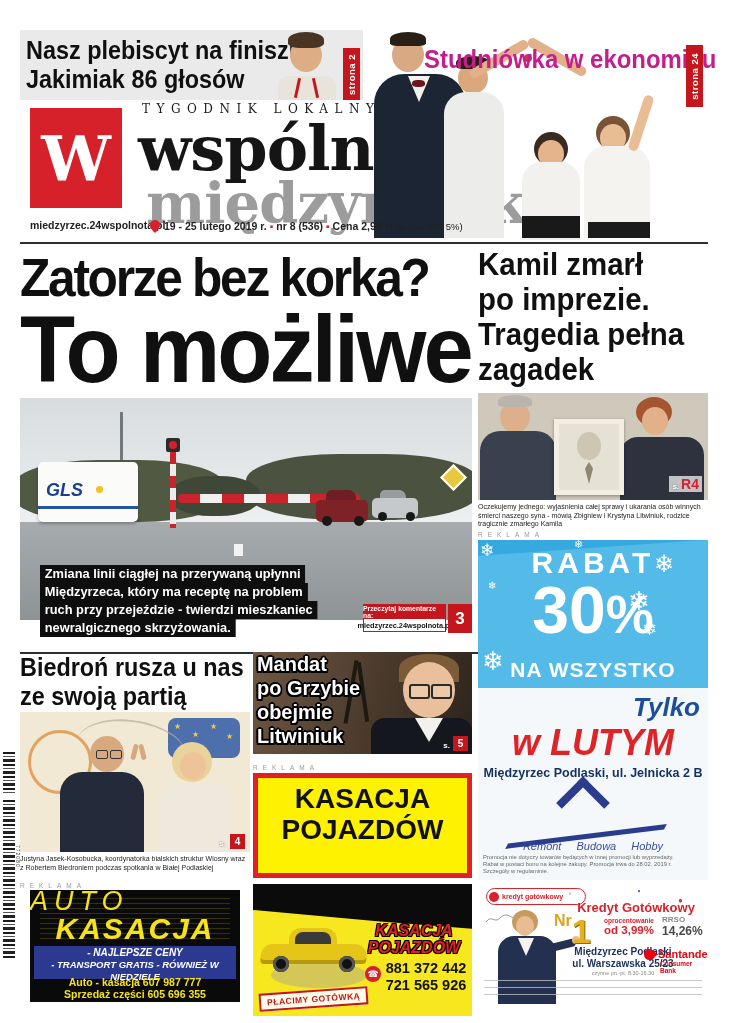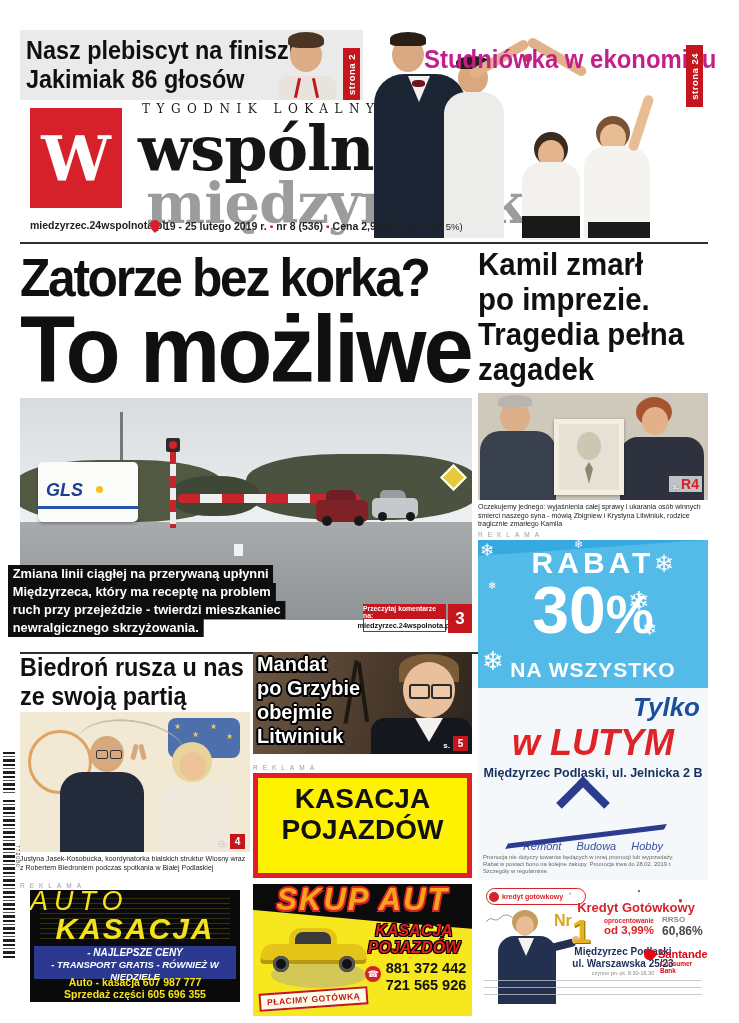--- a/index.html
+++ b/index.html
@@ -135,21 +135,21 @@
     <div class="abs" style="left:296px;top:102px;width:52px;height:22px;background:#7E2228;border-radius:5px"></div>
     <div class="abs circ" style="left:302px;top:118px;width:10px;height:10px;background:#181818"></div>
     <div class="abs circ" style="left:334px;top:118px;width:10px;height:10px;background:#181818"></div>
     <div class="abs" style="left:360px;top:92px;width:26px;height:12px;background:#9A9DA0;border-radius:5px 7px 0 0"></div>
     <div class="abs" style="left:352px;top:100px;width:46px;height:20px;background:#C6C9CC;border-radius:5px"></div>
     <div class="abs circ" style="left:358px;top:114px;width:9px;height:9px;background:#181818"></div>
     <div class="abs circ" style="left:386px;top:114px;width:9px;height:9px;background:#181818"></div>
     <div class="abs" style="left:424px;top:70px;width:15px;height:15px;background:#E8C83C;border:2px solid #fff;transform:rotate(45deg)"></div>
   </div>
 
-  <div class="abs" style="left:8px;top:565px;width:360px">
+  <div class="abs" style="left:40px;top:565px;width:360px">
     <div class="capstrip"><span class="cx" style="transform:scaleX(.95)">Zmiana linii ciągłej na przerywaną upłynni</span></div>
     <div class="capstrip"><span class="cx" style="transform:scaleX(.95)">Międzyrzeca, który ma receptę na problem</span></div>
     <div class="capstrip"><span class="cx" style="transform:scaleX(.95)">ruch przy przejeździe - twierdzi mieszkaniec</span></div>
     <div class="capstrip"><span class="cx" style="transform:scaleX(.95)">newralgicznego skrzyżowania.</span></div>
   </div>
 
   <div class="abs" style="left:363px;top:604px;width:83px;height:29px">
     <div style="background:#C4161C;height:15px;display:flex;align-items:center;justify-content:center">
       <span style="color:#fff;font-size:6.8px;font-weight:700">Przeczytaj komentarze na:</span>
     </div>
@@ -286,21 +286,20 @@
 
   <div class="abs" style="left:253px;top:773px;width:219px;height:105px;border:5px solid #E21E26;background:#FFF200;box-sizing:border-box">
     <div style="text-align:center;font-weight:800;color:#111;font-size:28px;line-height:31px;padding-top:5px">
       <div>KASACJA</div>
       <div>POJAZDÓW</div>
     </div>
   </div>
 
   <div class="abs" style="left:253px;top:884px;width:219px;height:132px;background:#F6E71E;overflow:hidden">
     <div class="abs" style="left:0;top:0;width:219px;height:72px;background:#0B0B0B;clip-path:polygon(0 0,100% 0,100% 62%,58% 52%,0 36%)"></div>
-    <div class="abs outline-red" style="left:0;top:-2px;width:219px;text-align:center;font-weight:800;font-style:italic;font-size:31px;letter-spacing:2px">SKUP AUT</div>
     <div class="abs circ" style="left:18px;top:78px;width:96px;height:26px;background:#B0A98F;opacity:.5"></div>
     <div class="abs" style="left:36px;top:44px;width:48px;height:22px;background:#E6C519;border-radius:12px 12px 0 0">
       <div class="abs" style="left:6px;top:4px;width:36px;height:12px;background:#3A3A3A;border-radius:8px 8px 0 0"></div>
     </div>
     <div class="abs" style="left:8px;top:60px;width:106px;height:20px;background:#E6C519;border-radius:10px 14px 4px 4px;transform:skewX(-6deg);box-shadow:inset 0 -4px 0 #B8980F"></div>
     <div class="abs circ" style="left:20px;top:72px;width:16px;height:16px;background:#111;box-shadow:inset 0 0 0 3px #555"></div>
     <div class="abs circ" style="left:86px;top:72px;width:16px;height:16px;background:#111;box-shadow:inset 0 0 0 3px #555"></div>
     <div class="abs outline-thin" style="left:108px;top:38px;width:106px;text-align:center;font-weight:800;font-style:italic;font-size:16px;line-height:17px">
       <div>KASACJA</div>
       <div>POJAZDÓW</div>
@@ -334,21 +333,21 @@
     <div class="abs circ" style="left:94px;top:52px;width:8px;height:8px;background:#E9BD93"></div>
     <div class="abs" style="left:76px;top:28px">
       <span style="color:#D9A520;font-weight:800;font-size:16px;vertical-align:top">Nr</span><span style="color:#E3B122;font-weight:800;font-size:34px;text-shadow:1px 1px 0 #8A6A00">1</span>
     </div>
     <div class="abs" style="left:122px;top:33px;width:58px;text-align:center">
       <div style="color:#D8232A;font-weight:800;font-size:6.5px">oprocentowanie</div>
       <div style="color:#D8232A;font-weight:800;font-size:11.5px">od 3,99%</div>
     </div>
     <div class="abs" style="left:184px;top:31px;width:42px">
       <div style="color:#8A8A8A;font-weight:800;font-size:8px">RRSO</div>
-      <div style="color:#4A4A4A;font-weight:800;font-size:12px">60,86%</div>
+      <div style="color:#4A4A4A;font-weight:800;font-size:12px">14,26%</div>
     </div>
     <div class="abs" style="left:90px;top:62px;width:110px;text-align:center;color:#1A2F5A;font-weight:800;font-size:10px;line-height:11.5px">
       <div>Międzyrzec Podlaski</div>
       <div>ul. Warszawska 25/23</div>
     </div>
     <div class="abs" style="left:90px;top:86px;width:110px;text-align:center;color:#888;font-size:5.5px">czynne pn.-pt. 8.30-16.30</div>
     <div class="abs" style="left:166px;top:64px;display:flex;align-items:center;gap:3px">
       <span style="width:11px;height:11px;background:#E30613;border-radius:50% 0 50% 50%;transform:rotate(45deg);display:inline-block"></span>
       <span style="color:#E30613;font-weight:800;font-size:11px">Santander</span>
     </div>

